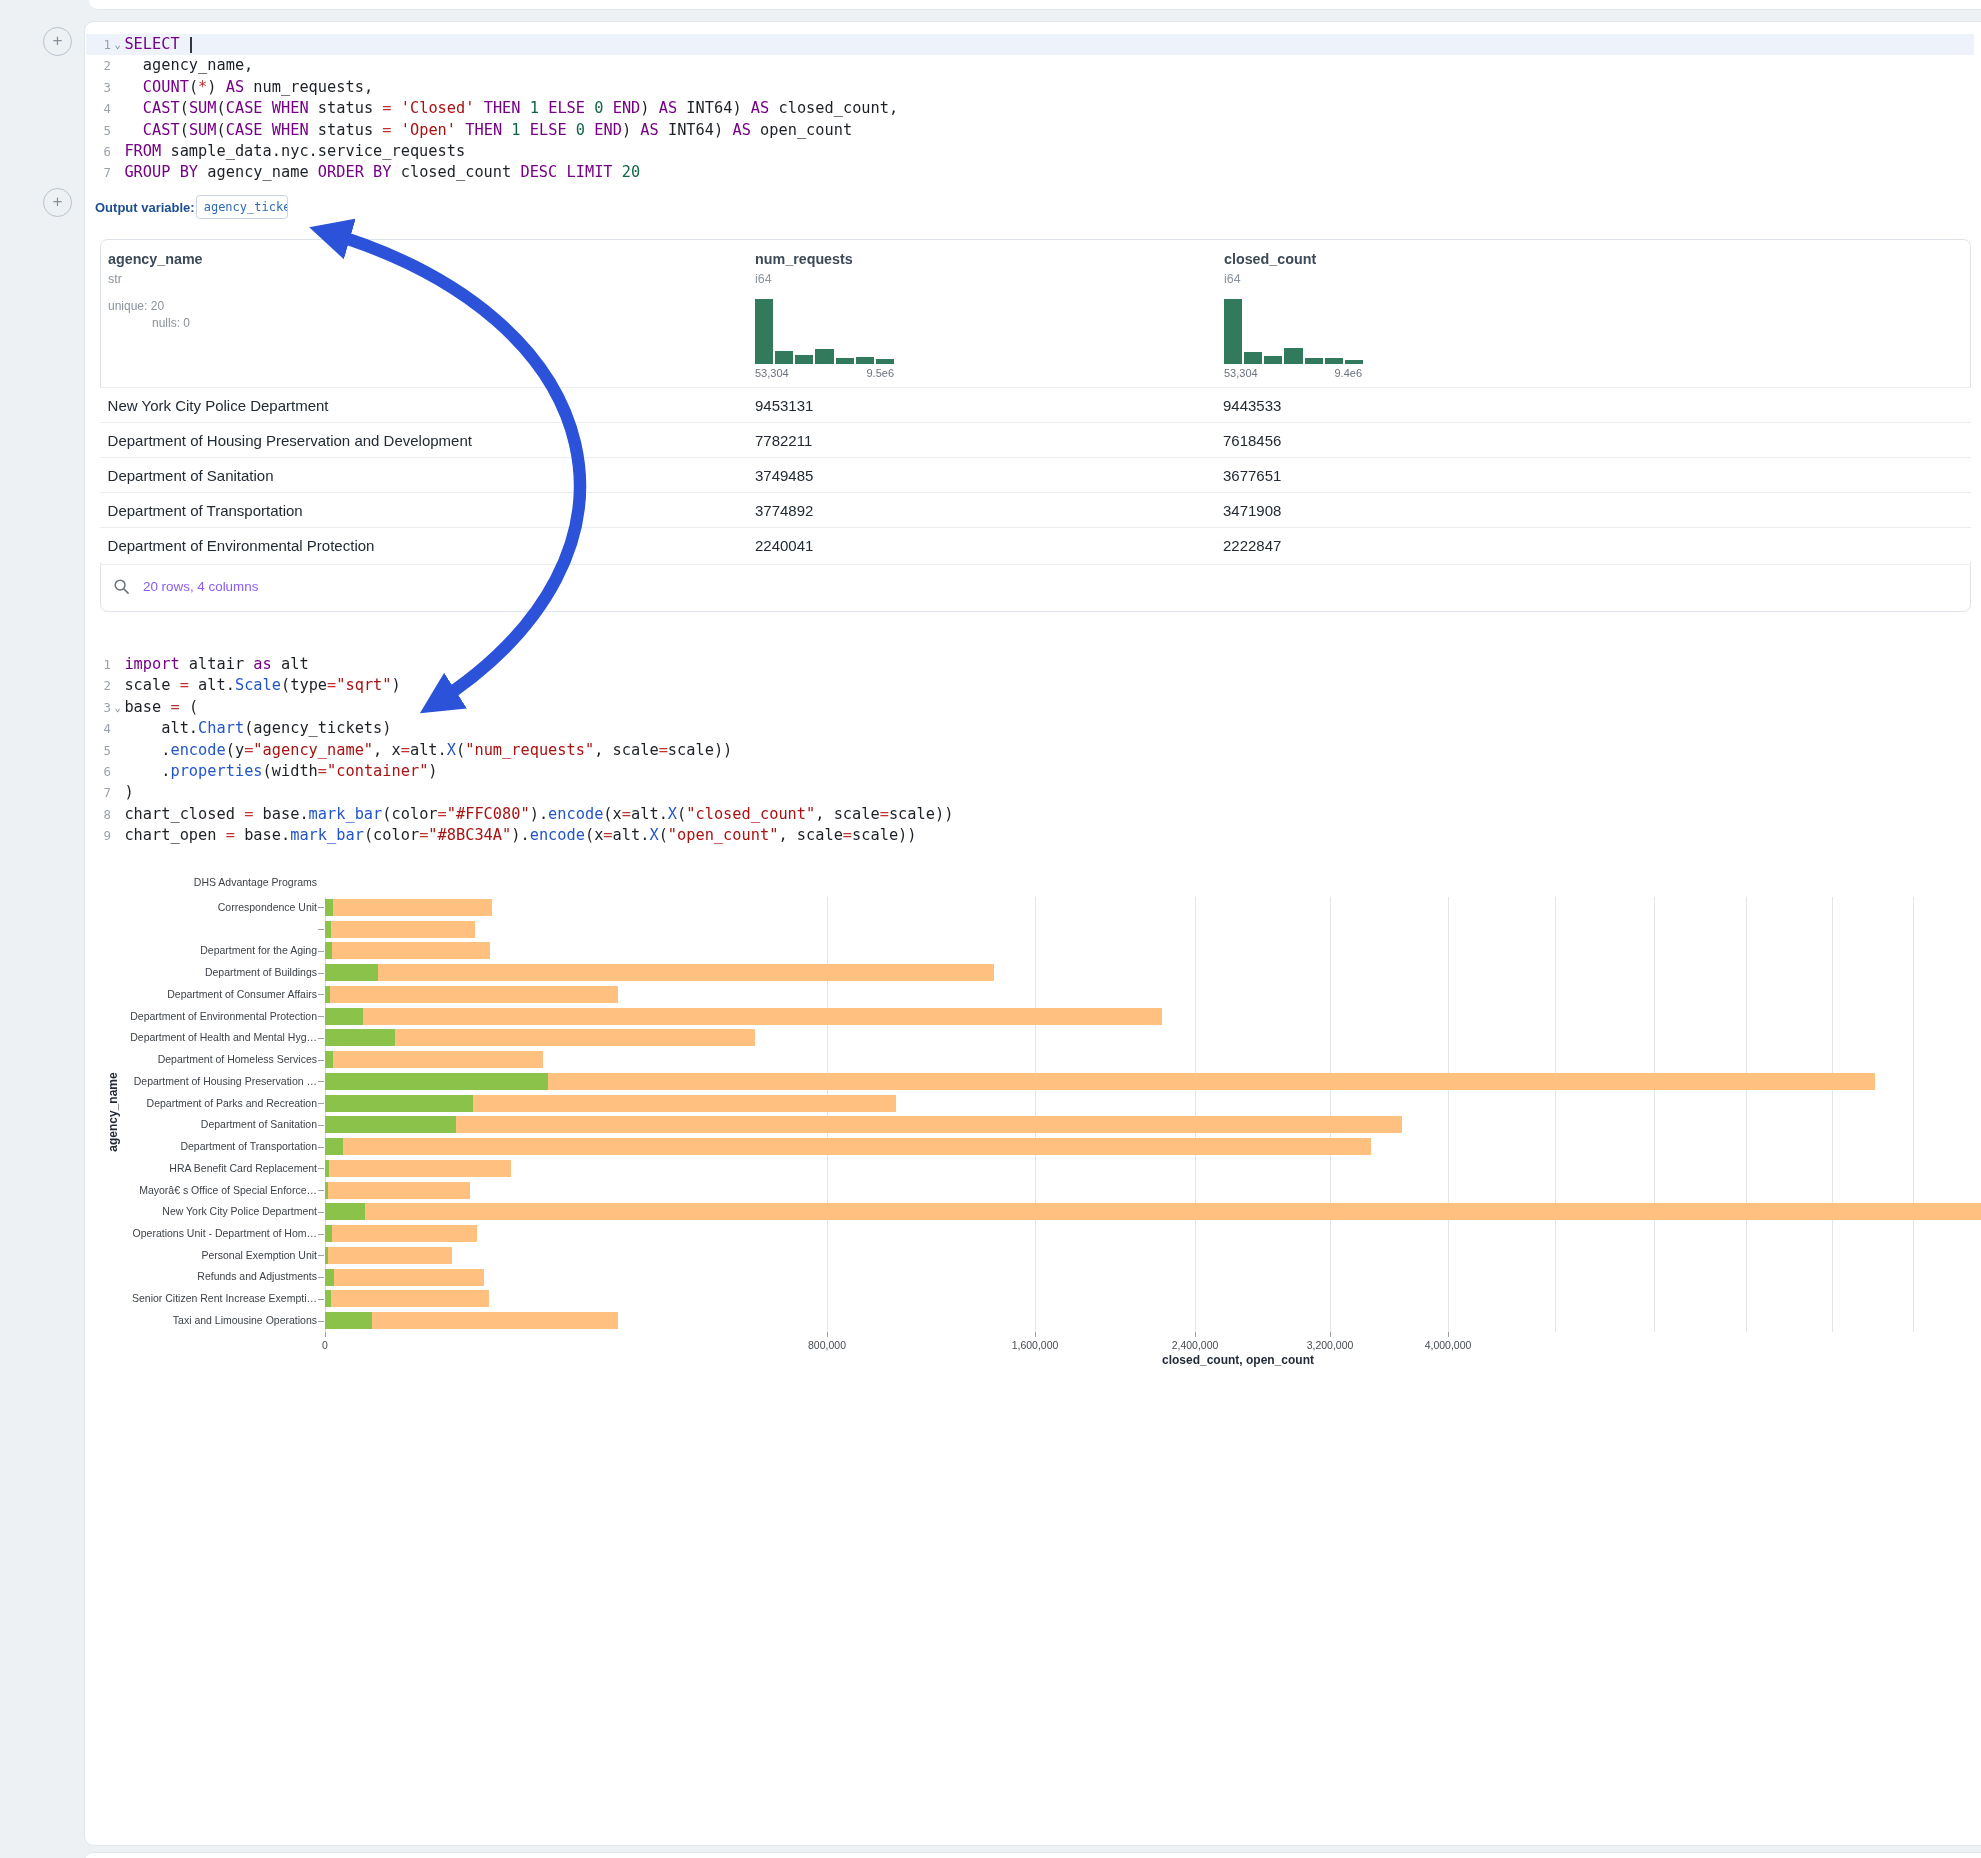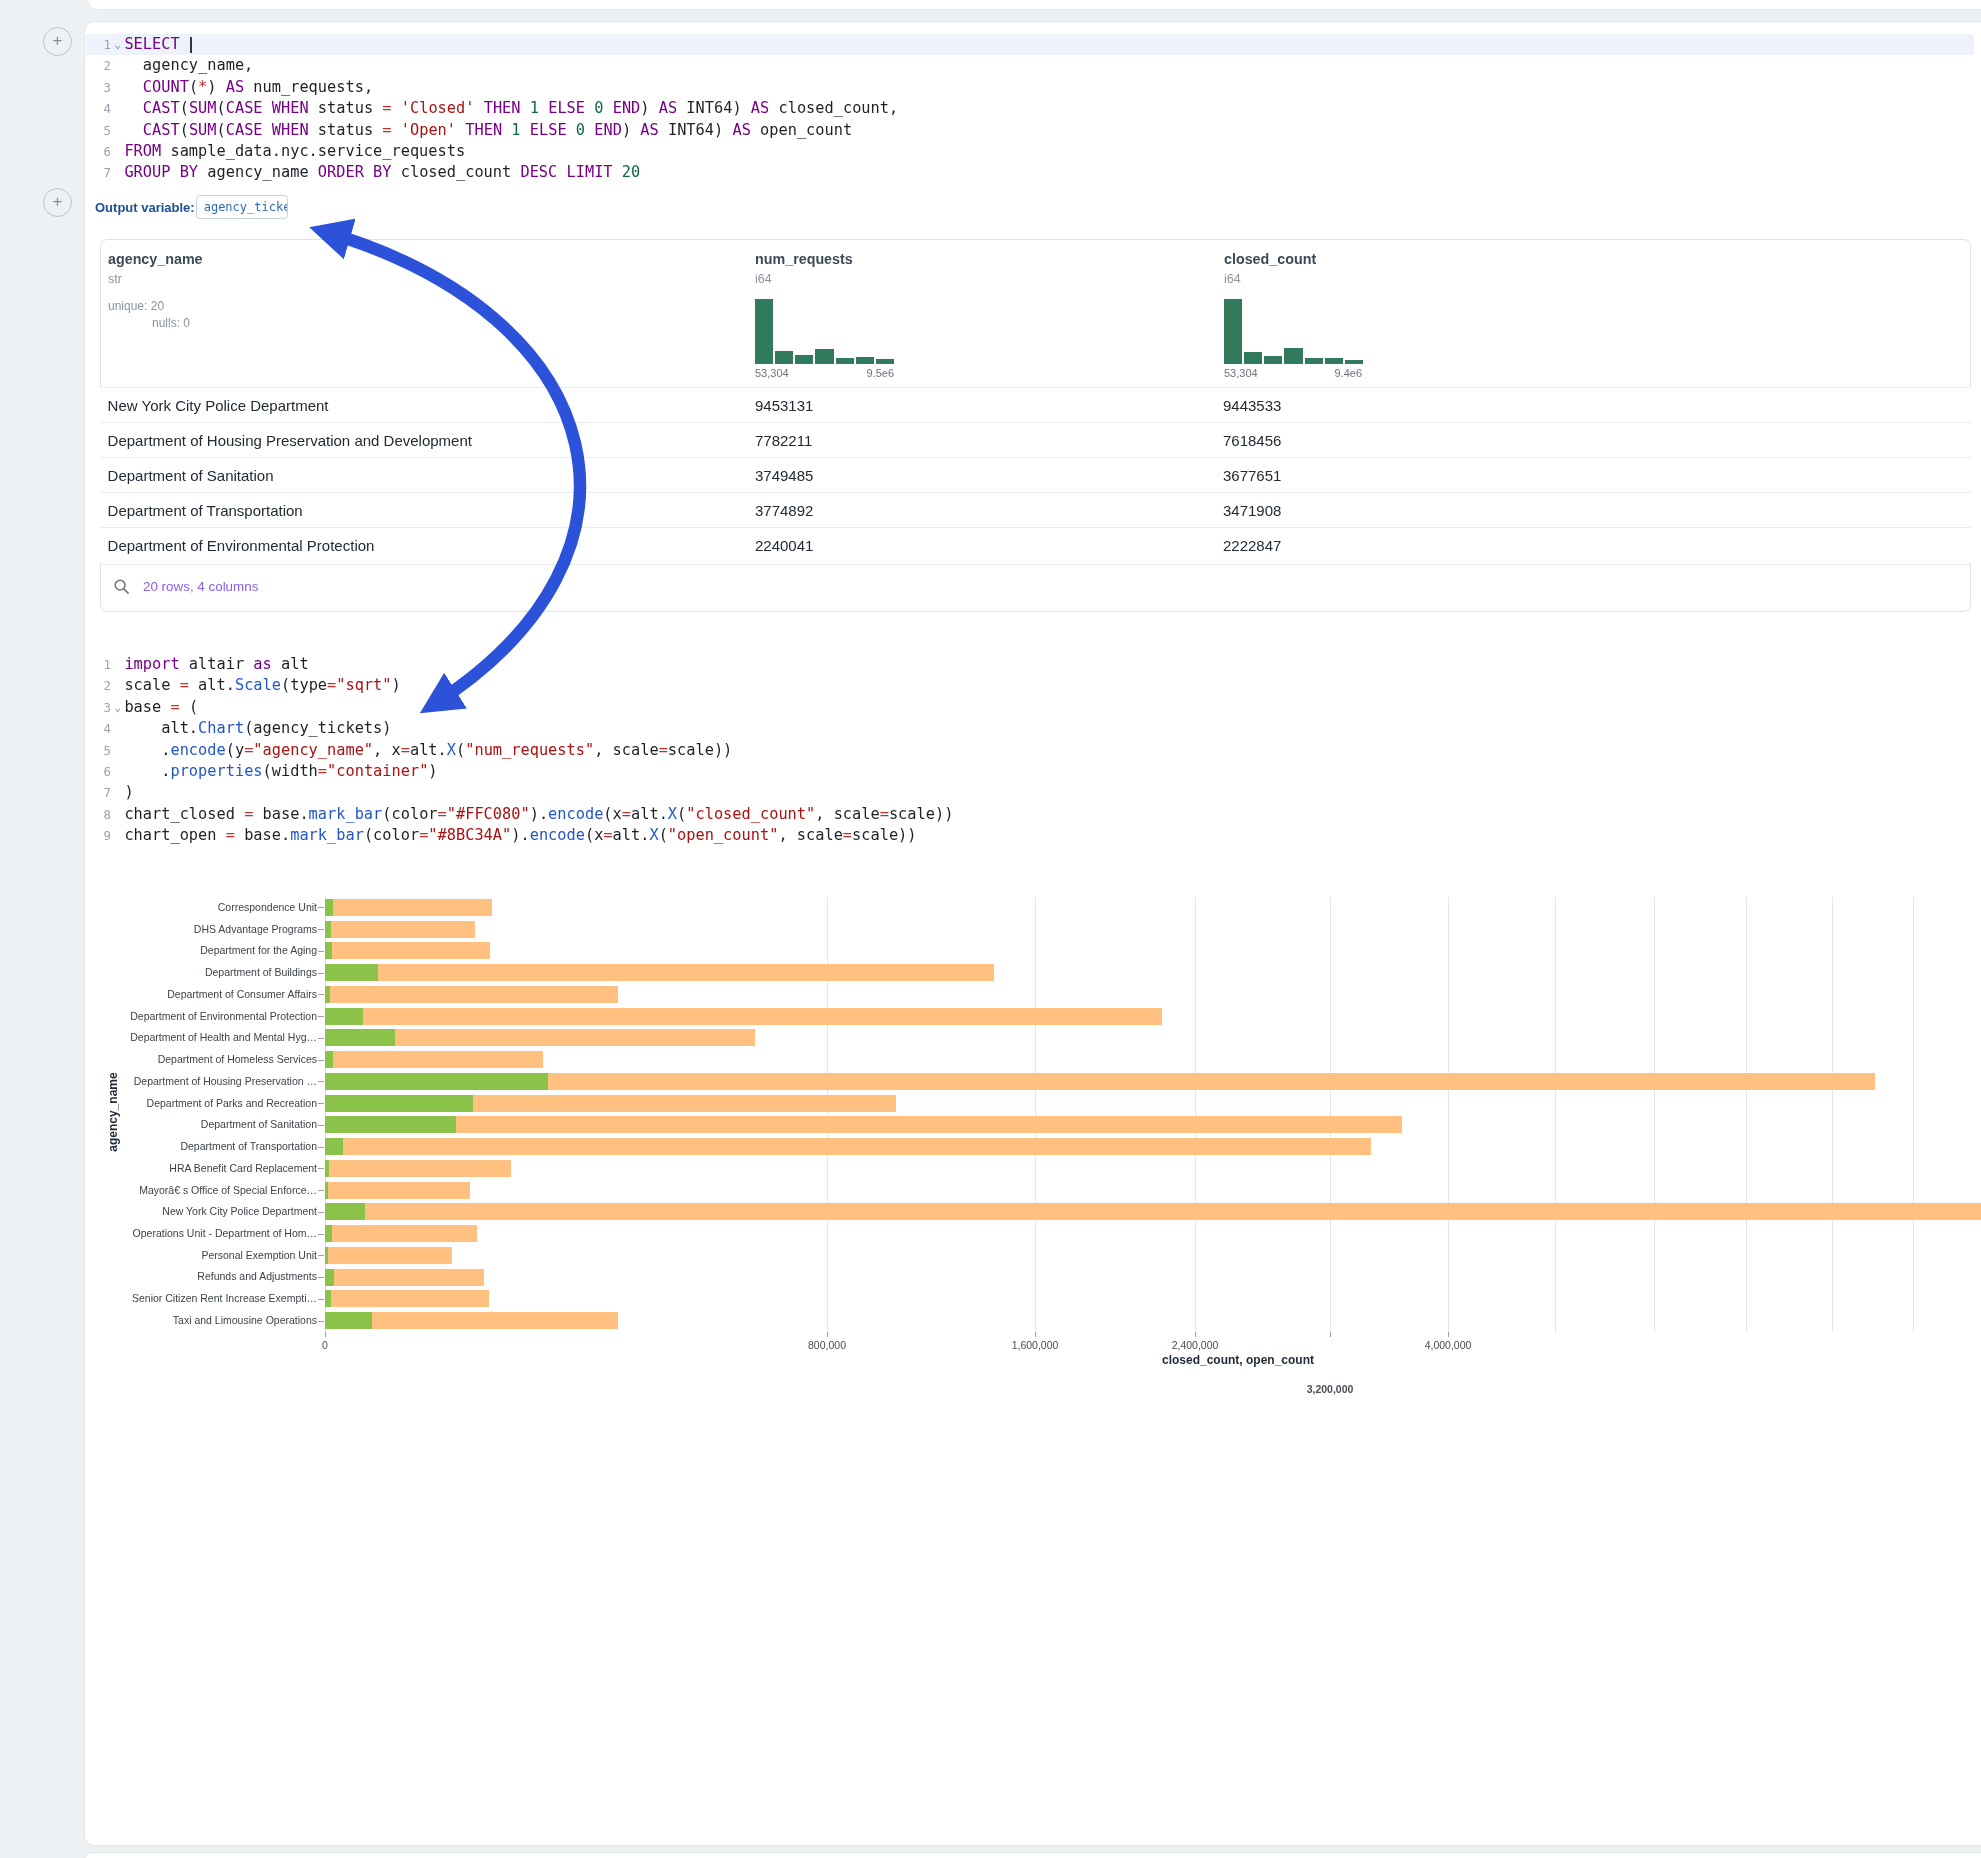--- a/index.html
+++ b/index.html
@@ -256,28 +256,28 @@
     <div class="gridline" style="left: 1913px; top: 897px; width: 1px; height: 435px;"></div>
     <div class="xtick" style="left: 325px; top: 1332px; width: 1px; height: 4.8px;"></div>
     <div class="xlab" style="left: 325px; top: 1339px;">0</div>
     <div class="xtick" style="left: 827px; top: 1332px; width: 1px; height: 4.8px;"></div>
     <div class="xlab" style="left: 827px; top: 1339px;">800,000</div>
     <div class="xtick" style="left: 1035px; top: 1332px; width: 1px; height: 4.8px;"></div>
     <div class="xlab" style="left: 1035px; top: 1339px;">1,600,000</div>
     <div class="xtick" style="left: 1195px; top: 1332px; width: 1px; height: 4.8px;"></div>
     <div class="xlab" style="left: 1195px; top: 1339px;">2,400,000</div>
     <div class="xtick" style="left: 1330px; top: 1332px; width: 1px; height: 4.8px;"></div>
-    <div class="xlab" style="left: 1330px; top: 1383px; font-weight: bold;">3,200,000</div>
+    <div class="xlab" style="left: 1330px; top: 1339px;">3,200,000</div>
     <div class="xtick" style="left: 1448px; top: 1332px; width: 1px; height: 4.8px;"></div>
     <div class="xlab" style="left: 1448px; top: 1339px;">4,000,000</div>
     <div class="ylab" style="left: 105px; top: 901px; width: 212px;">Correspondence Unit</div>
     <div class="ytick" style="left: 318px; top: 907px; width: 5.7px; height: 1px;"></div>
     <div class="bar" style="background: rgb(255, 192, 128); left: 325px; top: 899px; width: 167px; height: 17px;"></div>
     <div class="bar" style="background: rgb(139, 195, 74); left: 325px; top: 899px; width: 8px; height: 17px;"></div>
-    <div class="ylab" style="left: 105px; top: 923px; width: 212px;">DHS Advantage Programs</div>
+    <div class="ylab" style="left: 105px; top: 876px; width: 212px;">DHS Advantage Programs</div>
     <div class="ytick" style="left: 318px; top: 929px; width: 5.7px; height: 1px;"></div>
     <div class="bar" style="background: rgb(255, 192, 128); left: 325px; top: 921px; width: 150px; height: 17px;"></div>
     <div class="bar" style="background: rgb(139, 195, 74); left: 325px; top: 921px; width: 5.6px; height: 17px;"></div>
     <div class="ylab" style="left: 105px; top: 944px; width: 212px;">Department for the Aging</div>
     <div class="ytick" style="left: 318px; top: 951px; width: 5.7px; height: 1px;"></div>
     <div class="bar" style="background: rgb(255, 192, 128); left: 325px; top: 942px; width: 165px; height: 17px;"></div>
     <div class="bar" style="background: rgb(139, 195, 74); left: 325px; top: 942px; width: 6.9px; height: 17px;"></div>
     <div class="ylab" style="left: 105px; top: 966px; width: 212px;">Department of Buildings</div>
     <div class="ytick" style="left: 318px; top: 973px; width: 5.7px; height: 1px;"></div>
     <div class="bar" style="background: rgb(255, 192, 128); left: 325px; top: 964px; width: 669px; height: 17px;"></div>

